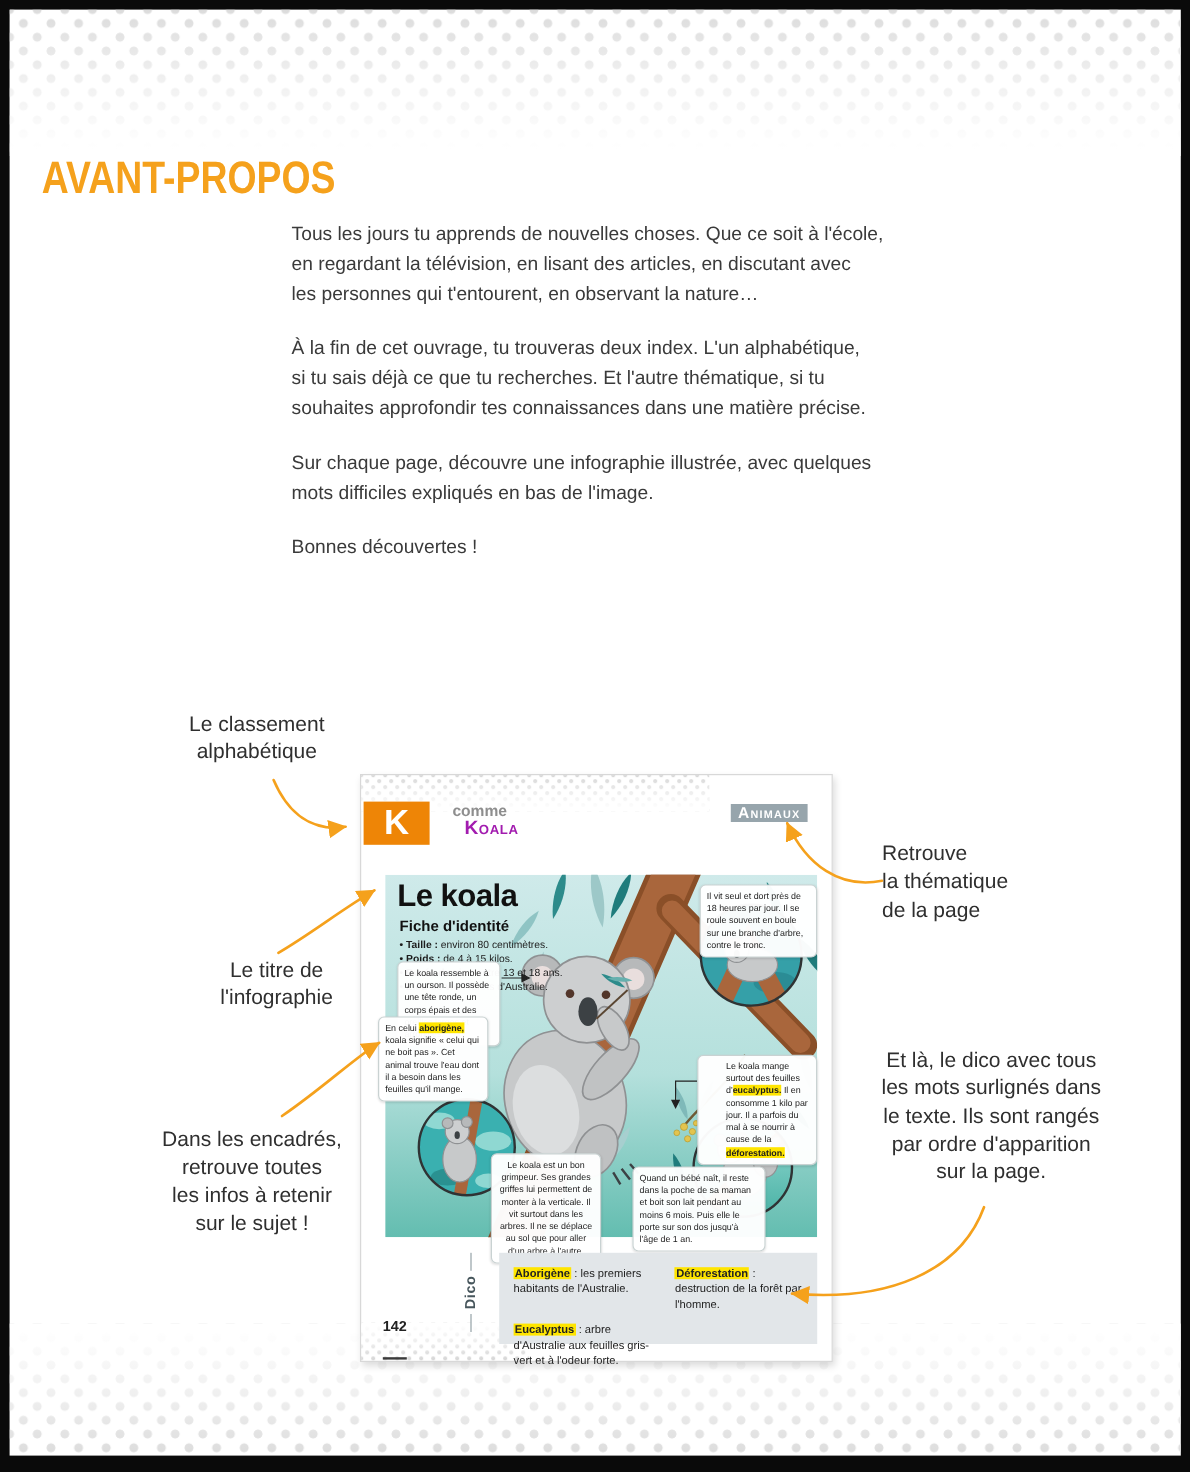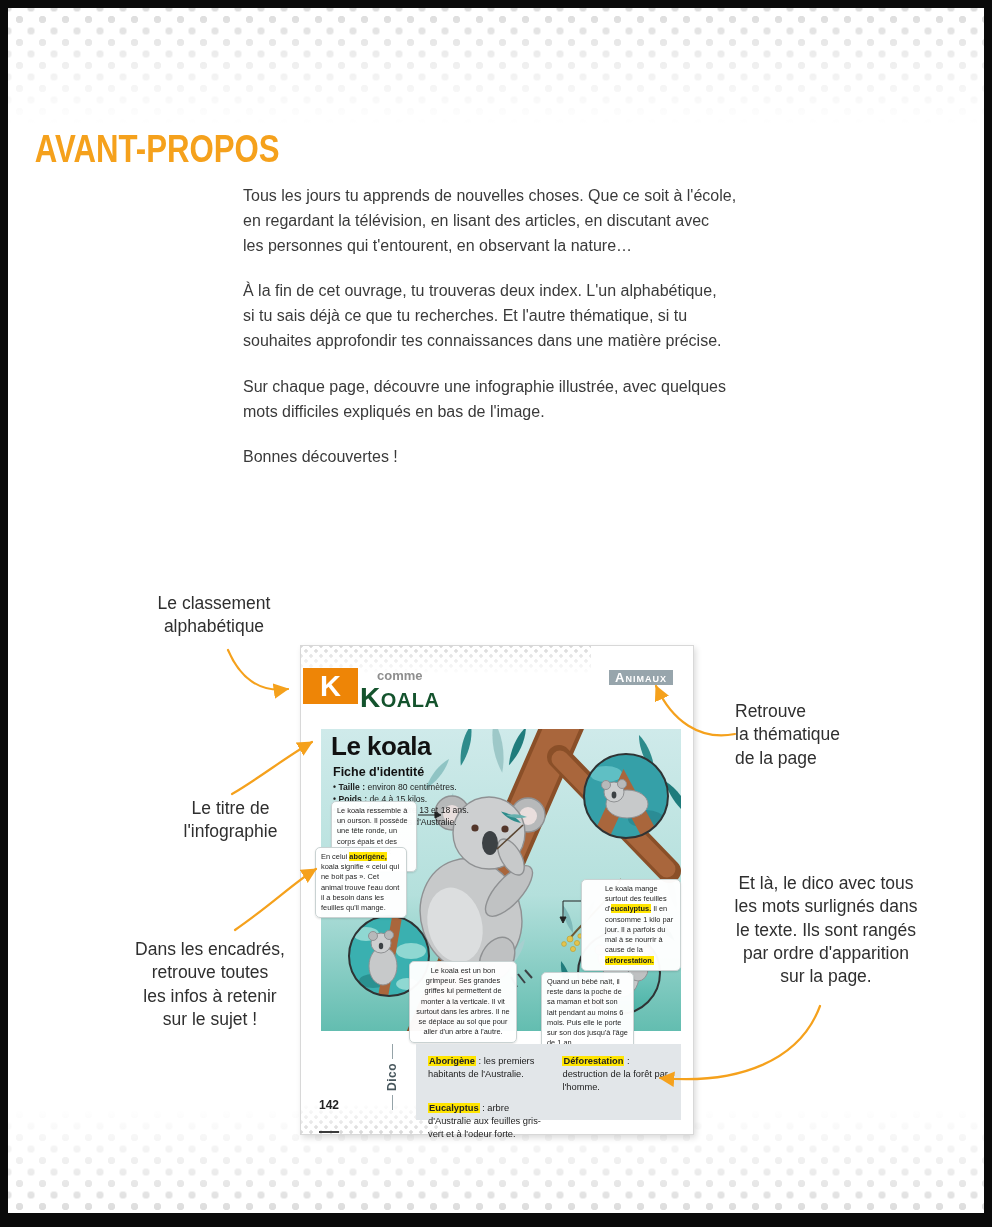--- a/index.html
+++ b/index.html
@@ -23,21 +23,21 @@
   .ann{position:absolute;color:#2f2f2f;font-size:17.5px;line-height:1.33;white-space:pre-line;}
   .ann.center{text-align:center;}
 
   
   .arrows{position:absolute;left:0;top:0;width:976px;height:1205px;pointer-events:none;}
 
   
   .card{position:absolute;left:292px;top:637px;width:394px;height:490px;background:#fff;border:1px solid #d8d8d8;box-shadow:2px 3px 6px rgba(0,0,0,.14);}
   .kblock{position:absolute;left:2px;top:22px;width:55px;height:36px;background:#ee8506;color:#fff;font-weight:900;font-size:29px;display:flex;align-items:center;justify-content:center;}
   .comme{position:absolute;left:76px;top:22px;color:#8e8e8e;font-weight:700;font-size:13px;}
-  .koala-word{position:absolute;left:59px;top:36px;color:#14532d;font-weight:900;font-size:28px;font-variant:small-caps;letter-spacing:.5px;}
+  .koala-word{position:absolute;left:86px;top:36px;color:#a21caf;font-weight:900;font-size:16px;font-variant:small-caps;letter-spacing:.5px;}
   .badge{position:absolute;left:308px;top:24px;width:64px;height:15px;background:#97a5ac;color:#fff;font-weight:700;font-size:13px;font-variant:small-caps;letter-spacing:1px;display:flex;align-items:center;justify-content:center;}
 
   .info{position:absolute;left:20px;top:83px;width:360px;height:302px;}
   .info svg.art{position:absolute;left:0;top:0;}
   .info-title{position:absolute;left:10px;top:2px;font-size:26px;font-weight:800;color:#111;letter-spacing:-.5px;}
   .fiche-title{position:absolute;left:12px;top:36px;font-size:12.5px;font-weight:700;color:#111;}
   .fiche{position:absolute;left:12px;top:53px;font-size:8.6px;line-height:1.35;color:#1c1c1c;}
   .fiche-row::before{content:"• ";font-weight:700;}
   .fiche-row .b{font-weight:700;}
 
@@ -239,25 +239,26 @@
 
         <div class="info-title">Le koala</div>
         <div class="fiche-title">Fiche d'identité</div>
         <div class="fiche">
           <div class="fiche-row"><span class="b">Taille :</span><span> environ 80 centimètres.</span></div>
           <div class="fiche-row"><span class="b">Poids :</span><span> de 4 à 15 kilos.</span></div>
           <div class="fiche-row"><span class="b">Durée de vie :</span><span> entre 13 et 18 ans.</span></div>
           <div class="fiche-row"><span class="b">Lieu de vie :</span><span> forêts d'Australie.</span></div>
         </div>
 
+        <div class="ibox" style="left:262px;top:8px;width:98px;">Il vit seul et dort près de 18 heures par jour. Il se roule souvent en boule sur une branche d'arbre, contre le tronc.</div>
         <div class="ibox" style="left:10px;top:72px;width:86px;">Le koala ressemble à un ourson. Il possède une tête ronde, un corps épais et des oreilles larges et arrondies.</div>
         <div class="ibox" style="left:-6px;top:118px;width:92px;"><span>En celui </span><span class="hl">aborigène,</span><span> koala signifie « celui qui ne boit pas ». Cet animal trouve l'eau dont il a besoin dans les feuilles qu'il mange.</span></div>
         <div class="ibox" style="left:260px;top:150px;width:100px;padding-left:23px;"><span>Le koala mange surtout des feuilles d'</span><span class="hl">eucalyptus.</span><span> Il en consomme 1 kilo par jour. Il a parfois du mal à se nourrir à cause de la </span><span class="hl">déforestation.</span></div>
-        <div class="ibox" style="left:88px;top:232px;width:108px;text-align:center;">Le koala est un bon grimpeur. Ses grandes griffes lui permettent de monter à la verticale. Il vit surtout dans les arbres. Il ne se déplace au sol que pour aller d'un arbre à l'autre.</div>
-        <div class="ibox" style="left:220px;top:243px;width:93px;">Quand un bébé naît, il reste dans la poche de sa maman et boit son lait pendant au moins 6 mois. Puis elle le porte sur son dos jusqu'à l'âge de 1 an.</div>
+        <div class="ibox" style="left:88px;top:232px;width:92px;text-align:center;">Le koala est un bon grimpeur. Ses grandes griffes lui permettent de monter à la verticale. Il vit surtout dans les arbres. Il ne se déplace au sol que pour aller d'un arbre à l'autre.</div>
+        <div class="ibox" style="left:206px;top:243px;width:111px;">Quand un bébé naît, il reste dans la poche de sa maman et boit son lait pendant au moins 6 mois. Puis elle le porte sur son dos jusqu'à l'âge de 1 an.</div>
       </div>
 
       <div class="dico-label">
         <div class="vline"></div>
         <span>Dico</span>
         <div class="vline"></div>
       </div>
       <div class="dico-box">
         <div><span class="term">Aborigène</span><span> : les premiers habitants de l'Australie.</span></div>
         <div><span class="term">Déforestation</span><span> : destruction de la forêt par l'homme.</span></div>

